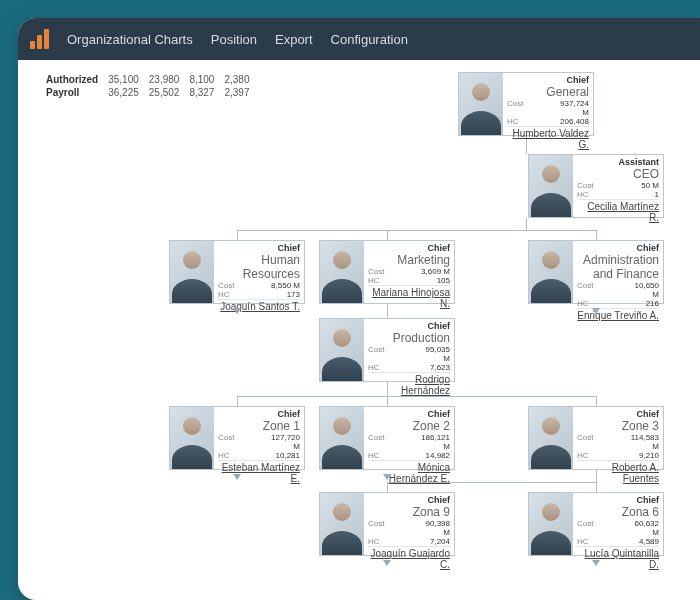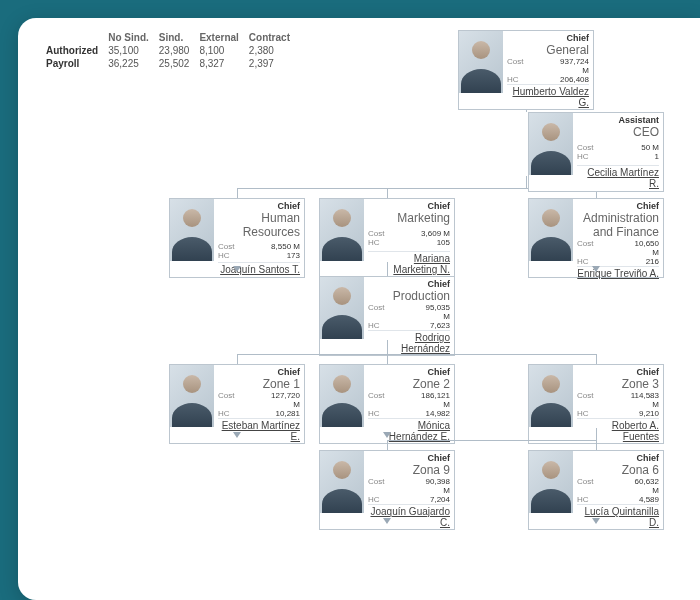--- a/index.html
+++ b/index.html
@@ -61,21 +61,21 @@
   .chart-area {
     position: absolute;
     top: 4px;
     left: 0;
     right: 0;
     bottom: 0;
   }
   .node {
     position: absolute;
     width: 136px;
-    height: 80px;
+    height: 64px;
     border: 1px solid #bcc6cf;
     background: #fff;
     display: flex;
     font-size: 8px;
     color: #555;
   }
   .node .photo {
     width: 44px;
     height: 62px;
     flex-shrink: 0;
@@ -123,33 +123,37 @@
     border-right: 4px solid transparent;
     border-top: 6px solid #9aa8b5;
   }
   .connector-v { width: 1px; }
   .connector-h { height: 1px; }
 </style>
 </head>
 <body>
 
 <div class="window">
+  <div class="topbar">
+    <div class="logo">
+      <span class="b1"></span>
+        <span class="b2"></span>
+        <span class="b3"></span>
+    </div>
+    <div class="nav-item">Organizational Charts</div>
+    <div class="nav-item">Position</div>
+    <div class="nav-item">Export</div>
+    <div class="nav-item">Configuration</div>
+  </div>
 
   <div class="content">
 
     <div class="summary">
       <table>
         <tbody>
-            <tr>
-          <th></th>
-          <th>No Sind.</th>
-          <th>Sind.</th>
-          <th>External</th>
-          <th>Contract</th>
-        </tr>
         <tr>
           <td class="lbl">Authorized</td>
           <td>35,100</td>
           <td>23,980</td>
           <td>8,100</td>
           <td>2,380</td>
         </tr>
         <tr>
           <td class="lbl">Payroll</td>
           <td>36,225</td>
@@ -244,21 +248,21 @@
           <div class="metrics">
             <div class="row">
                 <span class="k">Cost</span>
                 <span class="v">3,609 M</span>
               </div>
             <div class="row">
                 <span class="k">HC</span>
                 <span class="v">105</span>
               </div>
           </div>
-          <div class="name">Mariana Marketing N.</div>
+          <div class="name">Mariana Hinojosa N.</div>
         </div>
       </div>
       <div class="connector-line connector-v" style="left:369px; top:240px; height:14px;"></div>
 
       <div class="node" style="left:510px; top:176px;">
         <div class="photo"></div>
         <div class="info">
           <div>
             <div class="role">Chief</div>
             <div class="dept">Administration and Finance</div>

